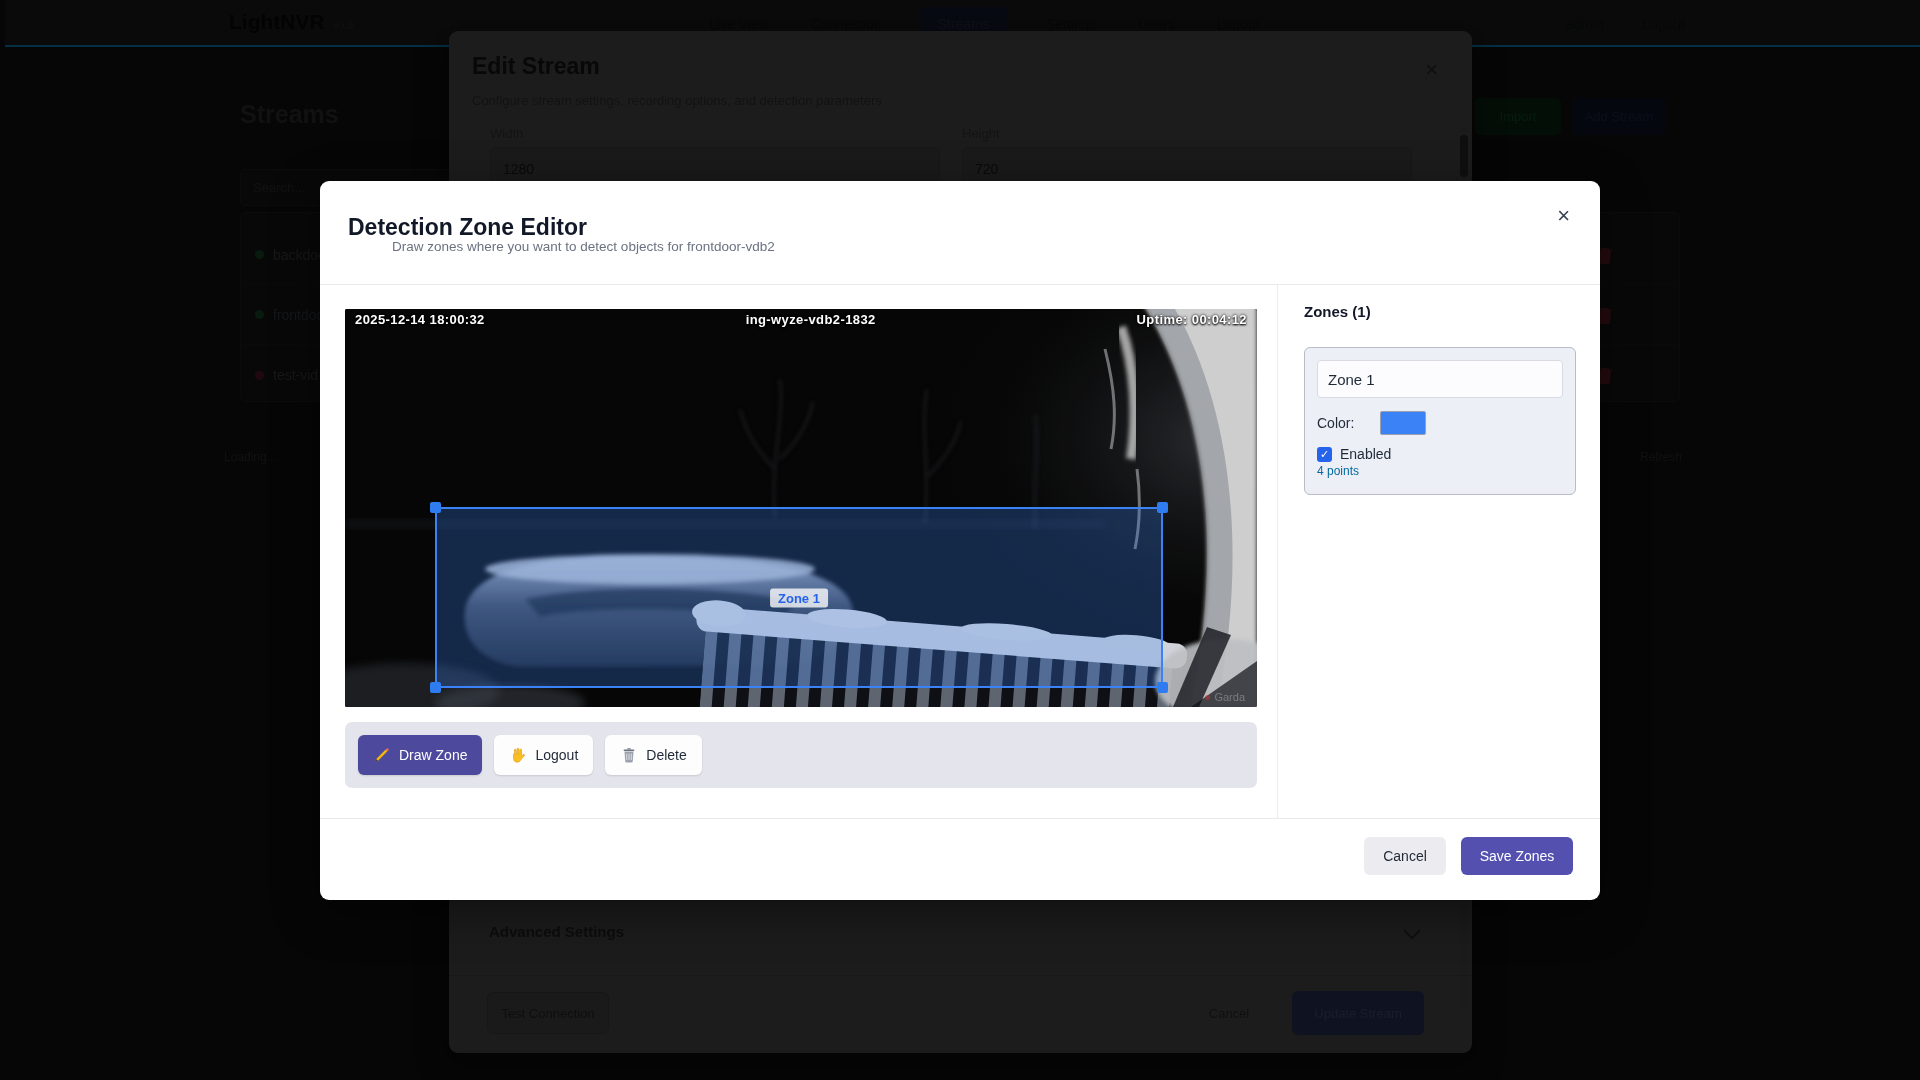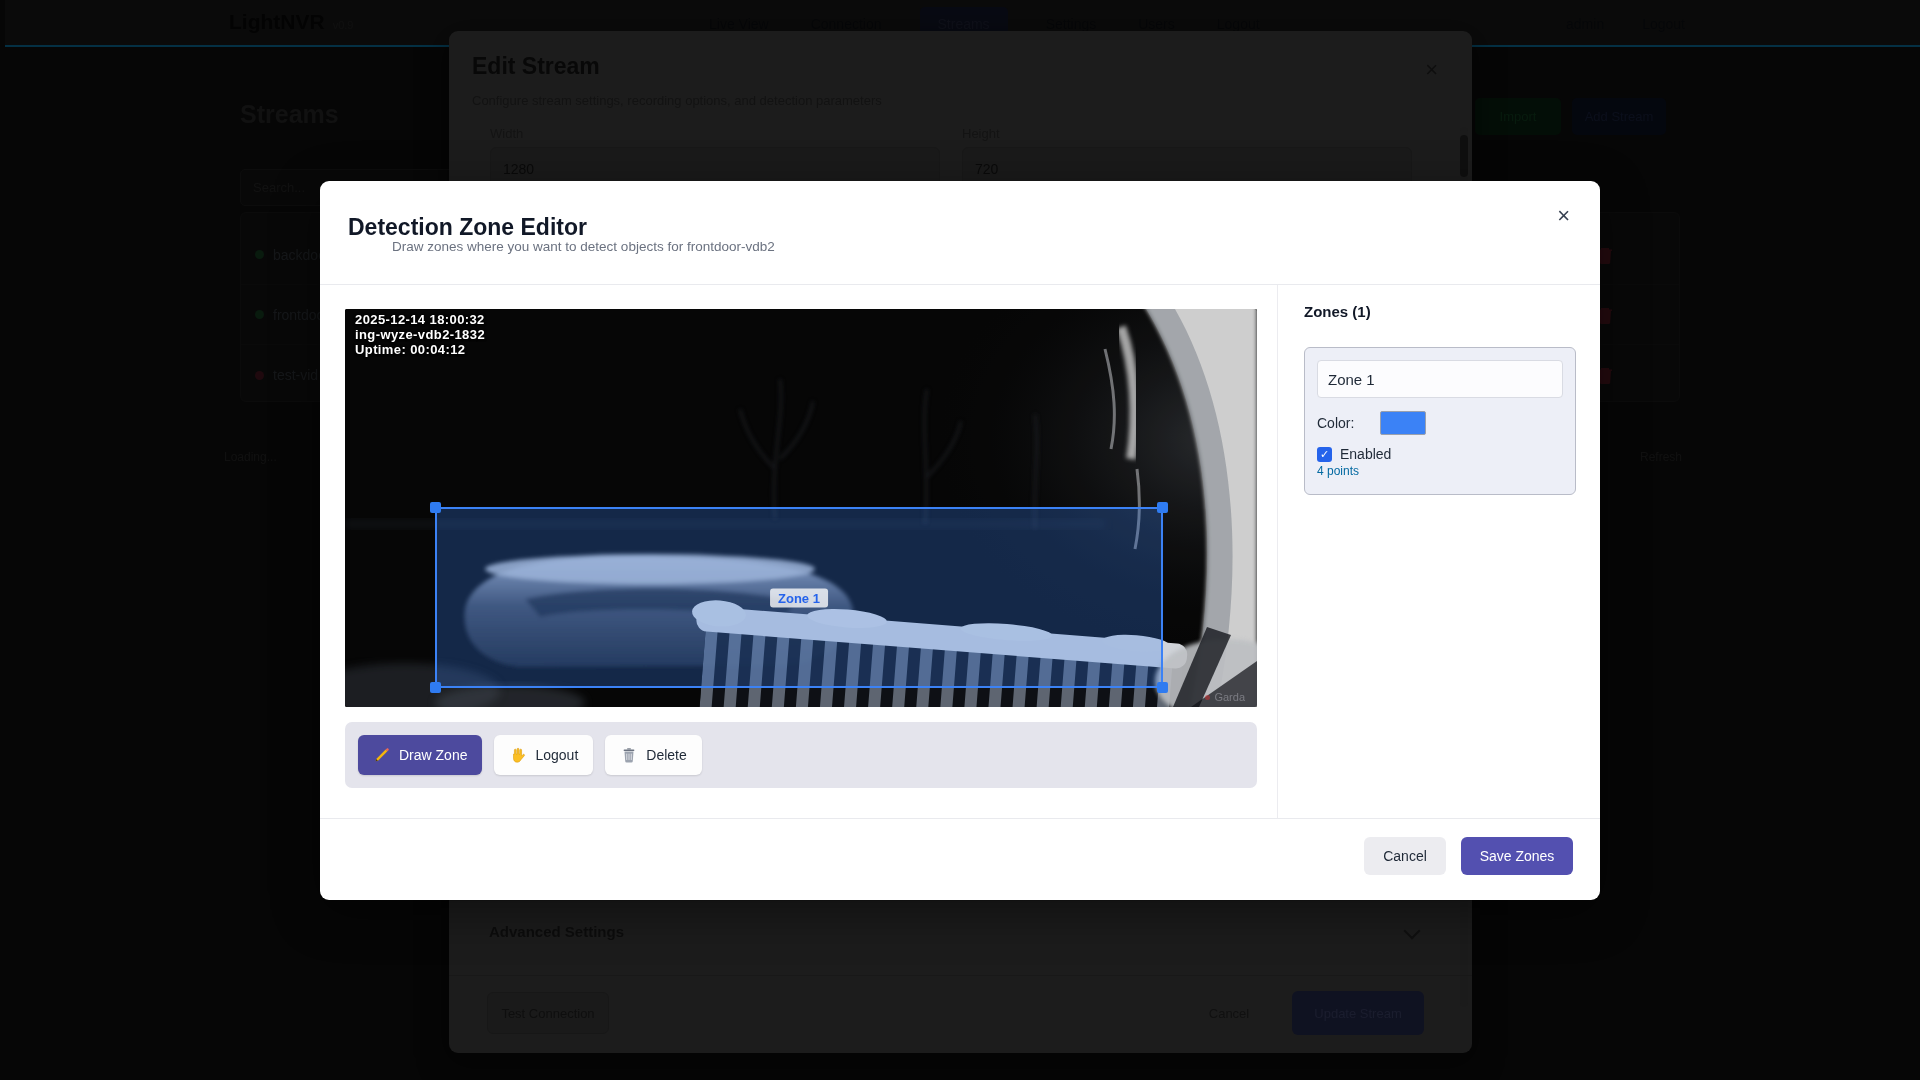--- a/index.html
+++ b/index.html
@@ -74,21 +74,21 @@
   .ze-header-line { position:absolute; left:0; top:103px; width:100%; height:1px; background:#e9eaee; }
   .ze-vline { position:absolute; left:957px; top:104px; width:1px; height:533px; background:#ececf0; }
   .ze-bottom-line { position:absolute; left:0; top:637px; width:100%; height:1px; background:#e9eaee; }
 
   
   .canvas { position:absolute; left:25px; top:128px; width:912px; height:398px; background:#070707;
             overflow:hidden; border-radius:2px; }
   .canvas svg.scene { position:absolute; inset:0; }
   .vid-bar { position:absolute; left:0; top:3px; width:100%; padding:0 10px; display:flex;
              justify-content:space-between; font-size:13px; font-weight:bold; color:#ffffff;
-             text-shadow:0 0 3px #000, 0 1px 2px #000; letter-spacing:.4px;flex-direction:column; }
+             text-shadow:0 0 3px #000, 0 1px 2px #000; letter-spacing:.4px; }
   .watermark { position:absolute; right:12px; bottom:4px; font-size:11px; color:rgba(190,190,200,.45);
                display:flex; align-items:center; gap:4px; }
   .watermark i { width:5px; height:5px; border-radius:50%; background:rgba(200,50,50,.55); }
 
   .zone-rect { position:absolute; left:90px; top:198px; width:728px; height:181px;
                background:rgba(59,130,246,.28); border:2px solid #3b82f6; }
   .handle { position:absolute; width:11px; height:11px; background:#2f7bf0; border-radius:2px; }
   .h-tl { left:-7px; top:-7px; } .h-tr { right:-7px; top:-7px; }
   .h-bl { left:-7px; bottom:-7px; } .h-br { right:-7px; bottom:-7px; }
   .zone-chip { position:absolute; left:50%; top:50%; transform:translate(-50%,-50%);

